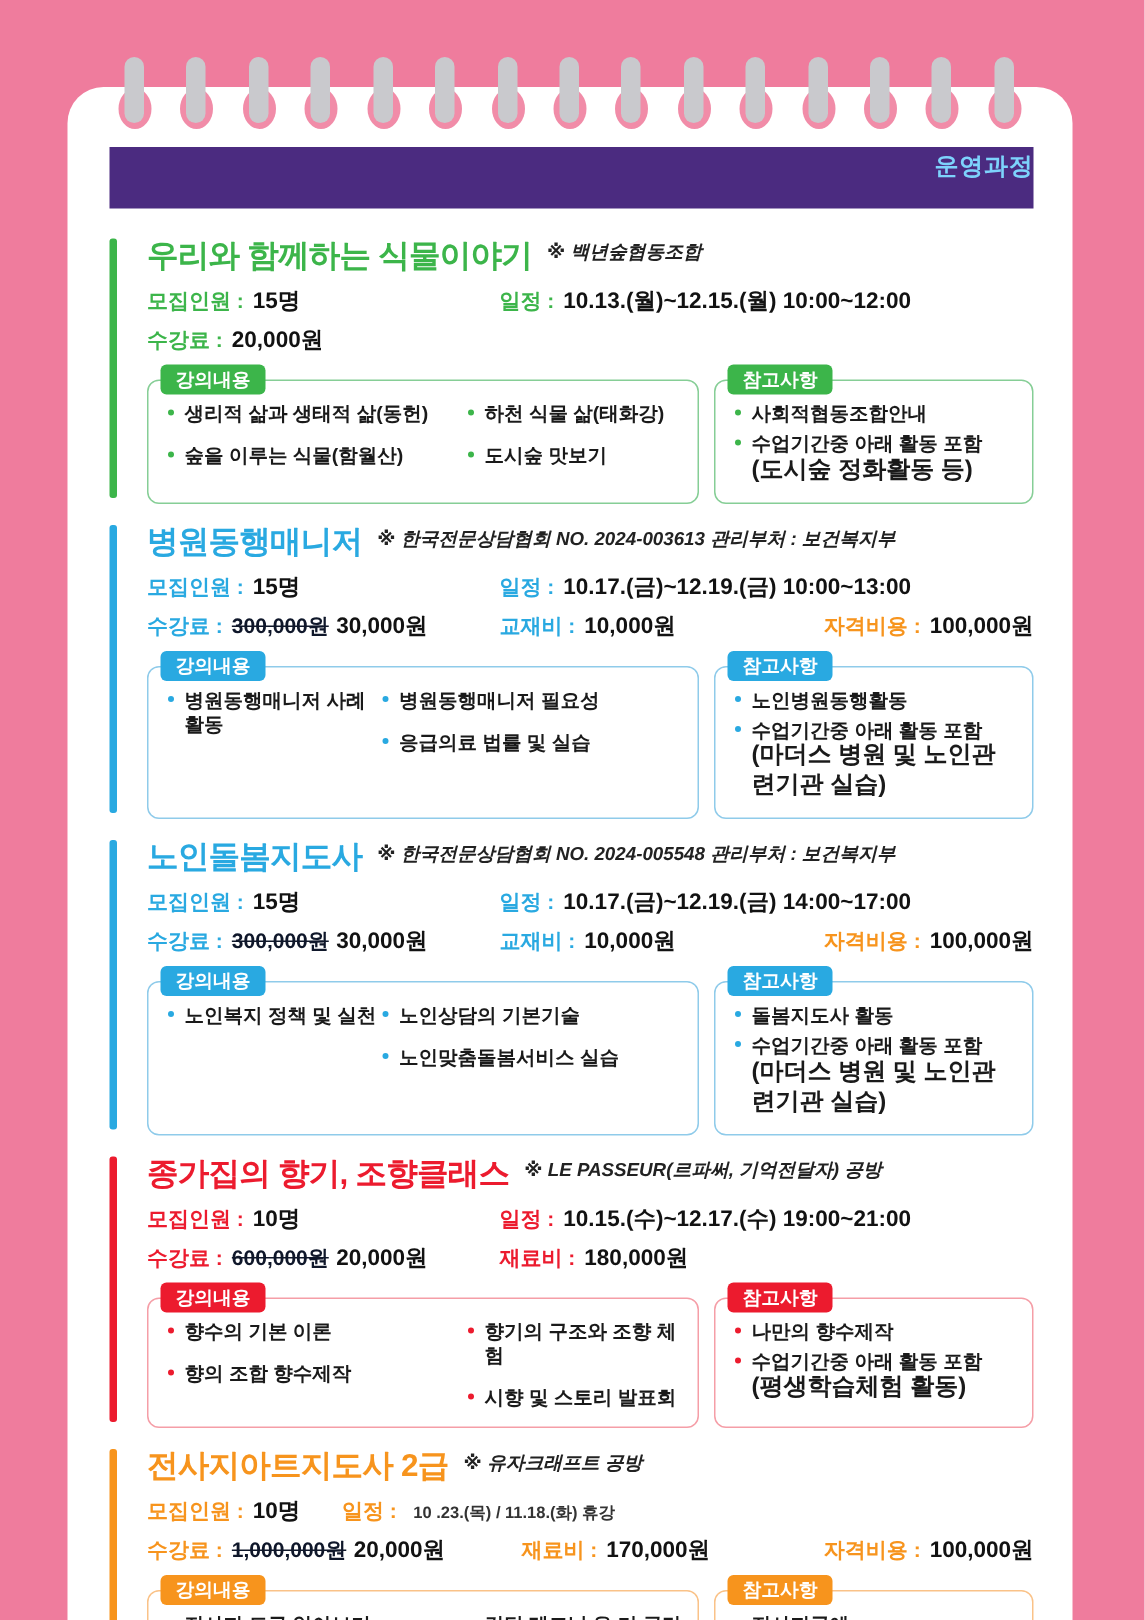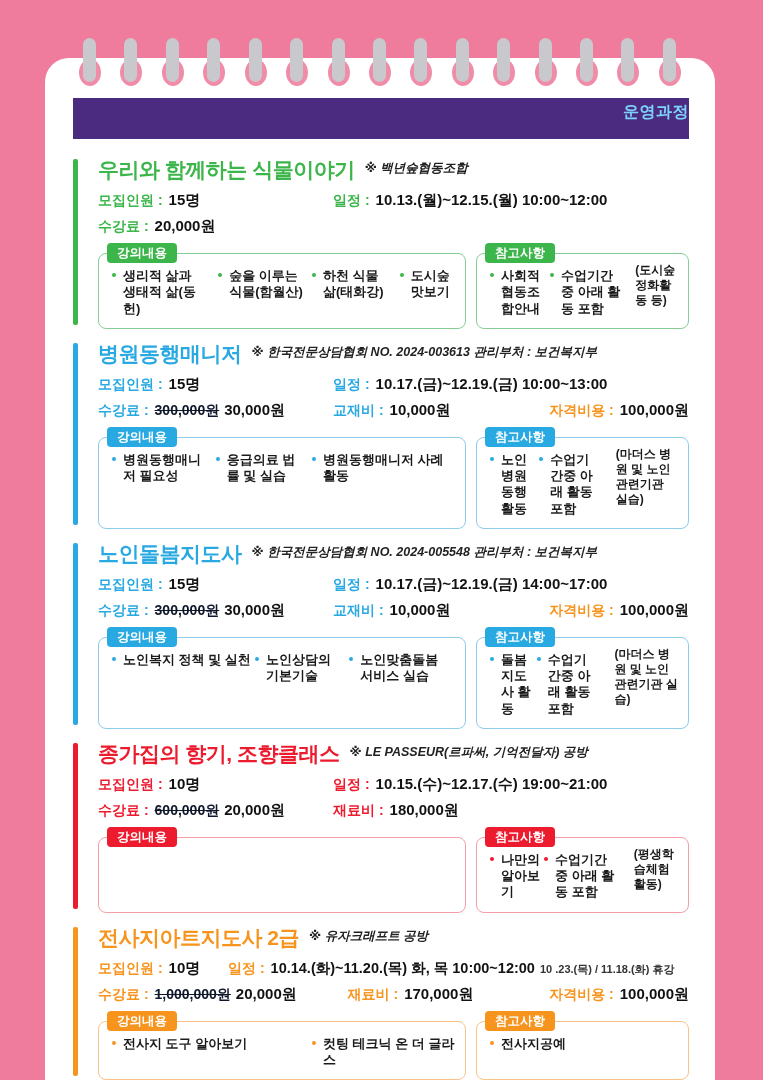--- a/index.html
+++ b/index.html
@@ -49,27 +49,27 @@
   .box { position:relative; border:1.5px solid var(--cb); border-radius:8px;
          background:#fff; padding:14px 10px 11px 13px; }
   .box.lecture { width:368px; }
   .box.reference { flex:1; }
   .tag { position:absolute; top:-11px; left:8px; background:var(--c); color:#fff;
          font-size:12.5px; font-weight:700; padding:2px 10px 1px; border-radius:4px;
          white-space:nowrap; }
   .cols { display:flex; }
   .cols .col1 { width:192px; margin-right:8px; }
   .cols .col2 { flex:1; }
-  .blist { list-style:none; margin:0; padding:0; display:flex; flex-direction:row; gap:12px; }
+  .blist { list-style:none; margin:0; padding:0; display:flex; flex-direction:column; gap:12px; }
   .blist li { font-size:13px; font-weight:700; color:#1A1A1A; line-height:1.25;
               padding-left:11px; text-indent:-11px; }
   .blist li::before { content:""; display:inline-block; width:4px; height:4px;
               border-radius:50%; background:var(--c); margin-right:7px; vertical-align:3px; }
   .rlist { gap:4px; }
-  .rlist li.sub { margin-top:-5px; font-weight:600; font-size:12px; }
+  .rlist li.sub { margin-top:-5px; font-weight:600; font-size:16px; }
   .rlist li.sub::before { visibility:hidden; }
 </style>
 </head>
 <body>
 
 <div class="card">
   <div class="rings">
     <div class="ring">
         <span class="hole"></span>
         <span class="pin"></span>
@@ -212,26 +212,26 @@
           </div>
           <div class="ifield mla">
             <span class="ilab qlab">자격비용 :</span>
             <span class="ival">100,000원</span>
           </div>
         </div>
         <div class="boxes">
           <div class="box lecture">
             <span class="tag">강의내용</span>
             <div class="cols">
+              <ul class="blist col2">
+                <li>병원동행매니저 사례활동</li>
+              </ul>
               <ul class="blist col1">
                 <li>병원동행매니저 필요성</li>
                 <li>응급의료 법률 및 실습</li>
-              </ul>
-              <ul class="blist col2">
-                <li>병원동행매니저 사례활동</li>
               </ul>
             </div>
           </div>
           <div class="box reference">
             <span class="tag">참고사항</span>
             <ul class="blist rlist">
               <li>노인병원동행활동</li>
               <li>수업기간중 아래 활동 포함</li>
               <li class="sub">(마더스 병원 및 노인관련기관 실습)</li>
             </ul>
@@ -317,46 +317,55 @@
             <span class="ival">20,000원</span>
           </div>
           <div class="ifield">
             <span class="ilab">재료비 :</span>
             <span class="ival">180,000원</span>
           </div>
         </div>
         <div class="boxes">
           <div class="box lecture">
             <span class="tag">강의내용</span>
+            <div class="cols">
+              <ul class="blist col1">
+                <li>향수의 기본 이론</li>
+                <li>향의 조합 향수제작</li>
+              </ul>
+              <ul class="blist col2">
+                <li>향기의 구조와 조향 체험</li>
+                <li>시향 및 스토리 발표회</li>
+              </ul>
+            </div>
           </div>
           <div class="box reference">
             <span class="tag">참고사항</span>
             <ul class="blist rlist">
-              <li>나만의 알아보기</li>
+              <li>나만의 향수제작</li>
               <li>수업기간중 아래 활동 포함</li>
               <li class="sub">(평생학습체험 활동)</li>
             </ul>
           </div>
         </div>
       </section>
 
       <section class="course t-orange">
         <div class="accent"></div>
         <div class="trow">
           <h2 class="ctitle">전사지아트지도사 2급</h2>
           <span class="cnote">※ 유자크래프트 공방</span>
         </div>
         <div class="irow">
           <div class="ifield w130">
             <span class="ilab">모집인원 :</span>
             <span class="ival">10명</span>
           </div>
           <div class="ifield">
             <span class="ilab">일정 :</span>
-            <span class="ival" style="font-size:14.5px">10.14.(화)~11.20.(목) 화, 목 10:00~12:00</span>
             <span class="snote">10 .23.(목) / 11.18.(화) 휴강</span>
           </div>
         </div>
         <div class="irow">
           <div class="ifield w260">
             <span class="ilab">수강료 :</span>
             <span class="iold">1,000,000원</span>
             <span class="ival">20,000원</span>
           </div>
           <div class="ifield w210">

